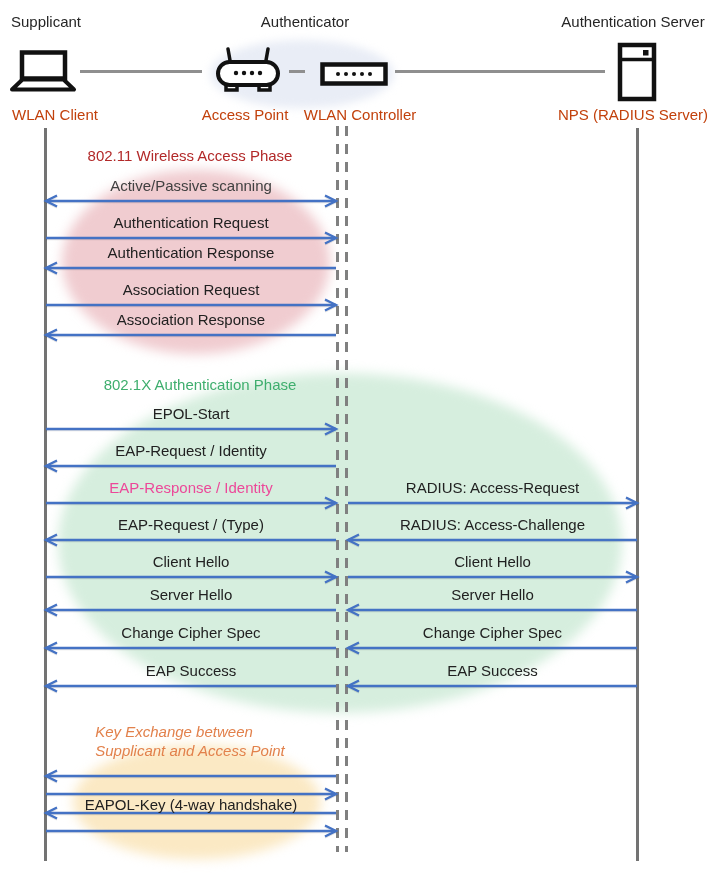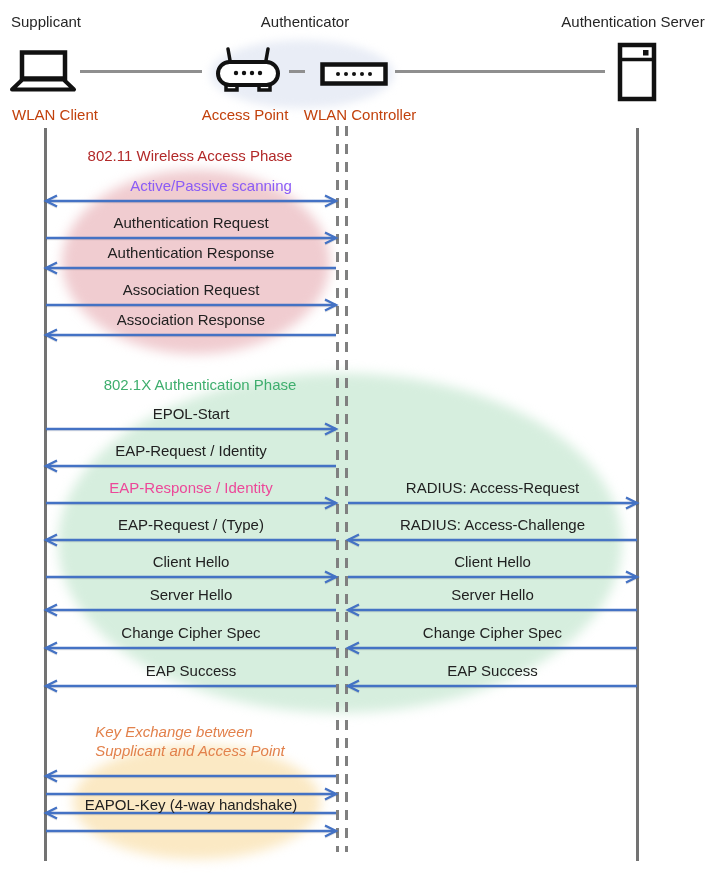--- a/index.html
+++ b/index.html
@@ -82,20 +82,21 @@
     </svg>
   </div>
 
   <div class="connector" style="left:80px;top:70px;width:122px;"></div>
   <div class="connector" style="left:289px;top:70px;width:16px;"></div>
   <div class="connector" style="left:395px;top:70px;width:210px;"></div>
 
   <div class="abs ctr dev-label" style="left:55px;top:106px;">WLAN Client</div>
   <div class="abs ctr dev-label" style="left:245px;top:106px;">Access Point</div>
   <div class="abs ctr dev-label" style="left:360px;top:106px;">WLAN Controller</div>
+  <div class="abs ctr dev-label" style="left:633px;top:106px;">NPS (RADIUS Server)</div>
 
   <div id="phase-layer">
       <div class="phase-ellipse" style="left: 62px; top: 170px; width: 268px; height: 184px; background: rgb(240, 204, 208);"></div>
       <div class="phase-ellipse" style="left: 58px; top: 373px; width: 564px; height: 340px; background: rgb(214, 238, 222);"></div>
       <div class="phase-ellipse" style="left: 73px; top: 745px; width: 248px; height: 114px; background: rgb(251, 233, 196);"></div>
     </div>
 
   <div class="lifeline" style="left:44px;top:128px;height:733px;"></div>
   <div class="dashed-line" style="left:336px;top:126px;height:726px;"></div>
   <div class="dashed-line" style="left:345px;top:126px;height:726px;"></div>
@@ -149,21 +150,21 @@
       <path d="M 57 807.5 L 46 813 L 57 818.5" class="msg-head"></path>
       <path d="M 46 831 H 336" class="msg-line"></path>
       <path d="M 325 825.5 L 336 831 L 325 836.5" class="msg-head"></path>
     </svg>
 
   <div id="label-layer">
       <div class="phase-label" style="left: 190px; top: 146px; color: rgb(178, 41, 41);">802.11 Wireless Access Phase</div>
       <div class="phase-label" style="left: 200px; top: 375px; color: rgb(63, 174, 110);">802.1X Authentication Phase</div>
       <div class="phase-label" style="left: 190px; top: 722px; color: rgb(226, 129, 75); font-style: italic;">Key Exchange between
 Supplicant and Access Point</div>
-      <div class="msg-label" style="left: 191px; top: 177px; color: #8b5cf6; margin-left: 20px;">Active/Passive scanning</div>
+      <div class="msg-label" style="left: 191px; top: 177px; color: #404040;">Active/Passive scanning</div>
       <div class="msg-label" style="left: 191px; top: 214px; color: rgb(33, 33, 33);">Authentication Request</div>
       <div class="msg-label" style="left: 191px; top: 244px; color: rgb(33, 33, 33);">Authentication Response</div>
       <div class="msg-label" style="left: 191px; top: 281px; color: rgb(33, 33, 33);">Association Request</div>
       <div class="msg-label" style="left: 191px; top: 311px; color: rgb(33, 33, 33);">Association Response</div>
       <div class="msg-label" style="left: 191px; top: 405px; color: rgb(33, 33, 33);">EPOL-Start</div>
       <div class="msg-label" style="left: 191px; top: 442px; color: rgb(33, 33, 33);">EAP-Request / Identity</div>
       <div class="msg-label" style="left: 191px; top: 479px; color: #ec4899;">EAP-Response / Identity</div>
       <div class="msg-label" style="left: 492.5px; top: 479px; color: rgb(33, 33, 33);">RADIUS: Access-Request</div>
       <div class="msg-label" style="left: 191px; top: 516px; color: rgb(33, 33, 33);">EAP-Request / (Type)</div>
       <div class="msg-label" style="left: 492.5px; top: 516px; color: rgb(33, 33, 33);">RADIUS: Access-Challenge</div>

